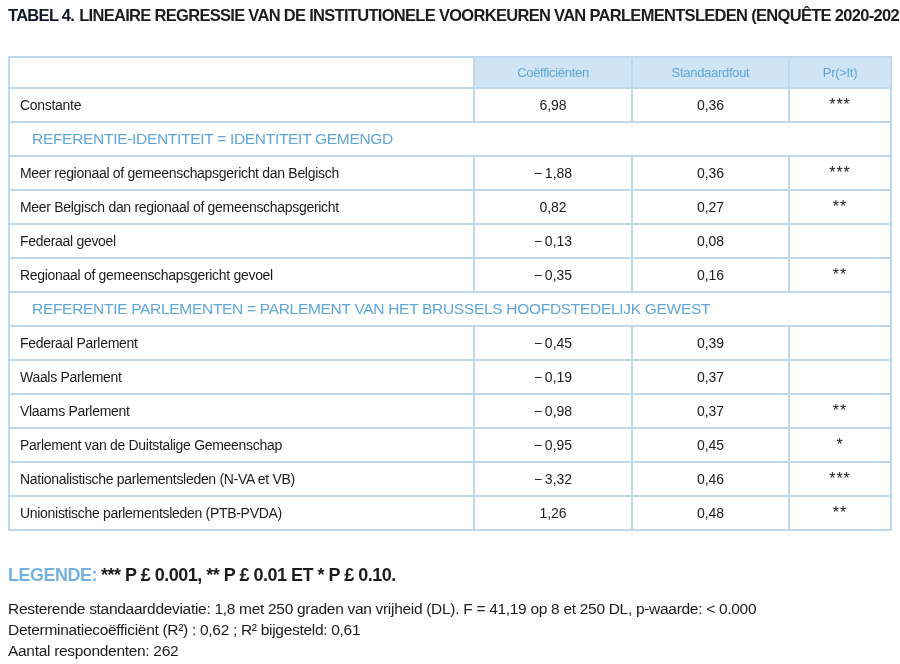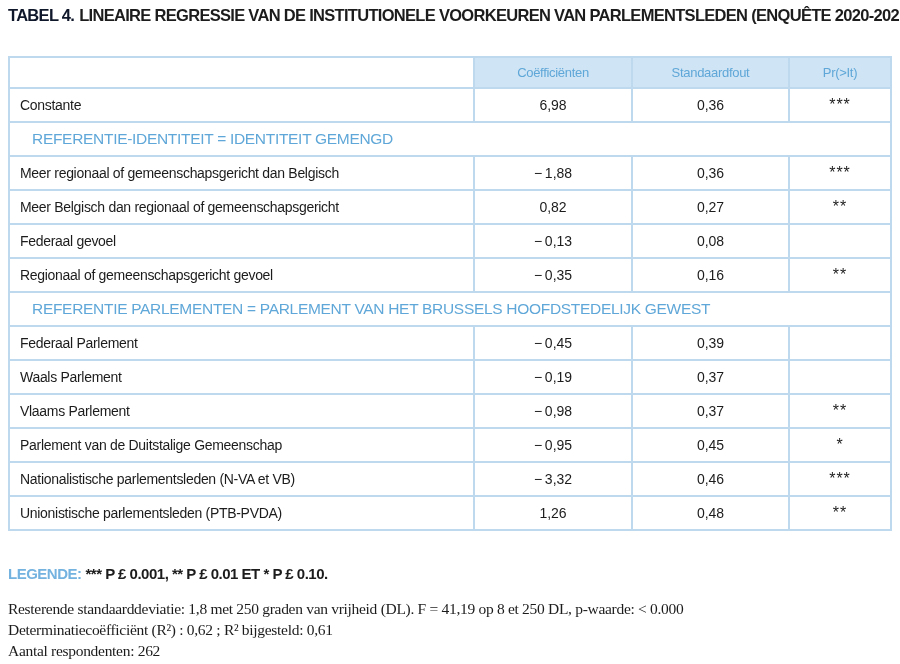--- a/index.html
+++ b/index.html
@@ -43,29 +43,29 @@
   td.sig   { text-align: center; font-size: 16px; letter-spacing: 1px; }
   td.section {
     color: #5fa7d8; font-weight: bold;
     font-size: 15.5px; letter-spacing: -0.3px;
     text-align: left; padding-left: 22px;
   }
 
   
   .legend {
     position: absolute; left: 8px; top: 565px;
-    font-size: 15px; font-weight: bold;
+    font-size: 18px; font-weight: bold;
     letter-spacing: -0.5px; white-space: nowrap;
     color: #1c1c1c;
   }
   .legend .legend-label { color: #74b3e0; margin-right: 4px; font-weight: bold; }
   .notes {
     position: absolute; left: 8px; top: 598px;
     font-size: 15.5px; letter-spacing: -0.3px;
-    line-height: 21px; color: #1c1c1c; white-space: nowrap; font-family: Liberation Serif, serif;
+    line-height: 21px; color: #1c1c1c; white-space: nowrap;
   }
 </style>
 </head>
 <body>
 
 <div class="page">
 
   <div class="title">
     <span class="tbl-num">TABEL 4.</span><span>LINEAIRE REGRESSIE VAN DE INSTITUTIONELE VOORKEUREN VAN PARLEMENTSLEDEN (ENQUÊTE 2020-2021)</span>
   </div>

